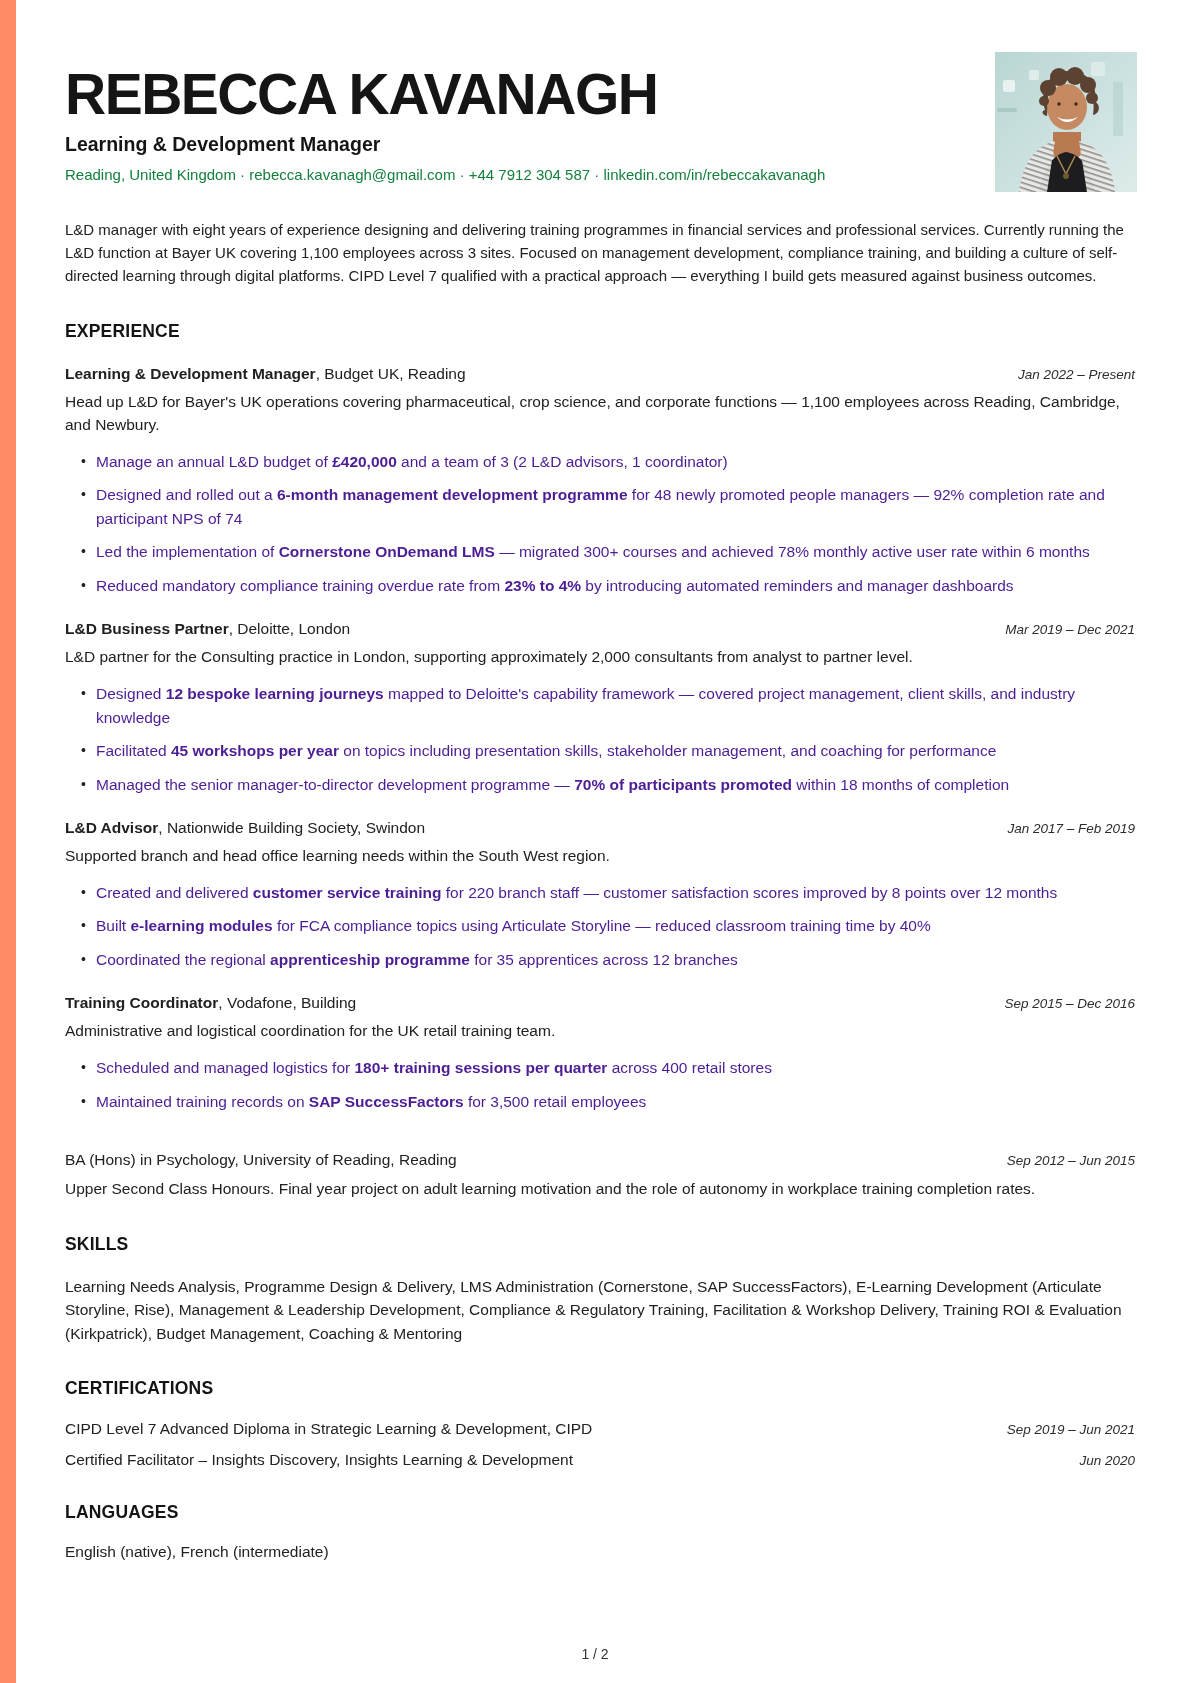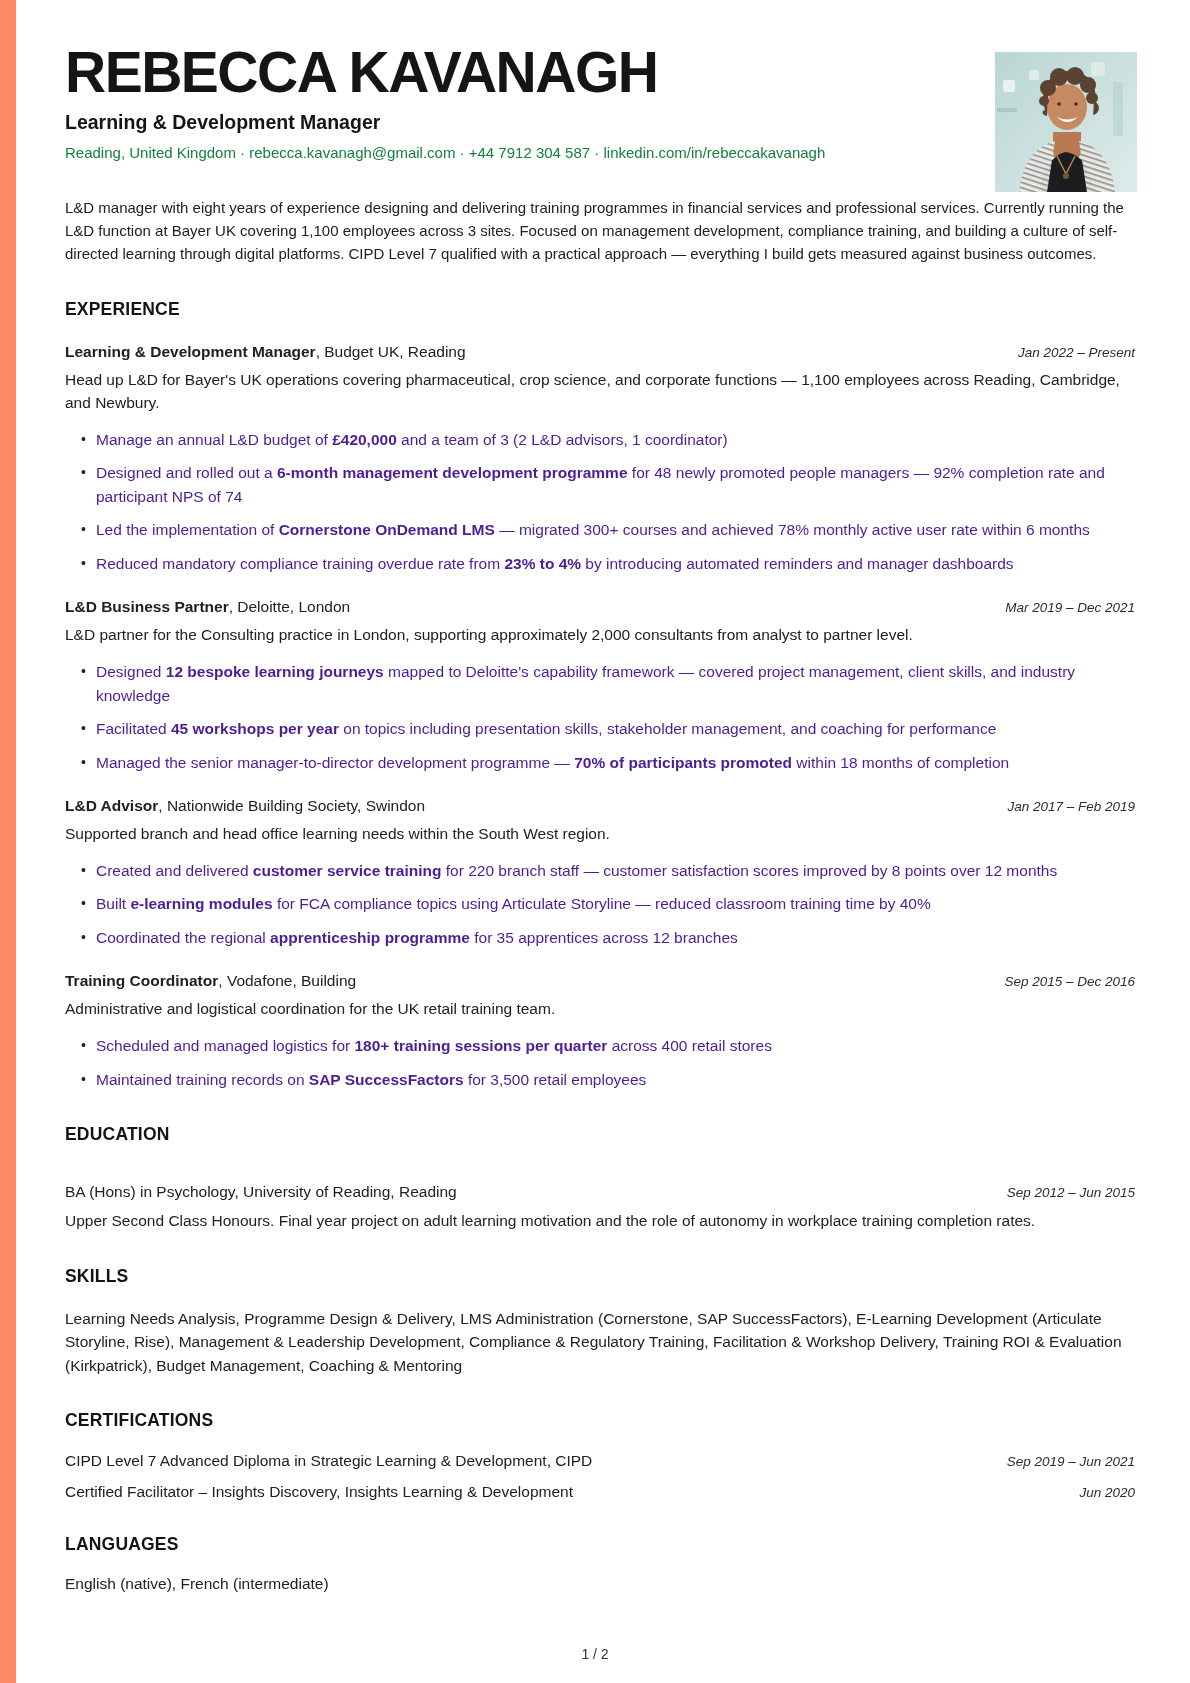--- a/index.html
+++ b/index.html
@@ -17,21 +17,21 @@
     left: 0; top: 0;
     width: 16px; height: 100%;
   }
   .content {
     position: absolute;
     left: 65px; top: 0;
     width: 1070px;
   }
   .person-name {
     margin: 0;
-    padding-top: 43px;
+    padding-top: 65px;
     font-size: 57px;
     line-height: 1.04;
     font-weight: bold;
     letter-spacing: -1.5px;
     color: #151515;
   }
   .person-role {
     margin-top: 9px;
     font-size: 19.5px;
     font-weight: bold;
@@ -231,21 +231,20 @@
         <div class="job-title"><b>Training Coordinator</b><span>, Vodafone, Building</span></div>
         <div class="date">Sep 2015 – Dec 2016</div>
       </div>
       <div class="job-summary">Administrative and logistical coordination for the UK retail training team.</div>
       <ul class="bullets">
         <li><span>Scheduled and managed logistics for </span><b>180+ training sessions per quarter</b><span> across 400 retail stores</span></li>
         <li><span>Maintained training records on </span><b>SAP SuccessFactors</b><span> for 3,500 retail employees</span></li>
       </ul>
     </div>
 
-    <div class="section-heading">EDUCATION</div>
     <div class="row-split edu-row">
       <div class="cert-name">BA (Hons) in Psychology, University of Reading, Reading</div>
       <div class="date">Sep 2012 – Jun 2015</div>
     </div>
     <div class="note">Upper Second Class Honours. Final year project on adult learning motivation and the role of autonomy in workplace training completion rates.</div>
 
     <div class="section-heading">SKILLS</div>
     <div class="skills-text">Learning Needs Analysis, Programme Design &amp; Delivery, LMS Administration (Cornerstone, SAP SuccessFactors), E-Learning Development (Articulate Storyline, Rise), Management &amp; Leadership Development, Compliance &amp; Regulatory Training, Facilitation &amp; Workshop Delivery, Training ROI &amp; Evaluation (Kirkpatrick), Budget Management, Coaching &amp; Mentoring</div>
 
     <div class="section-heading">CERTIFICATIONS</div>

